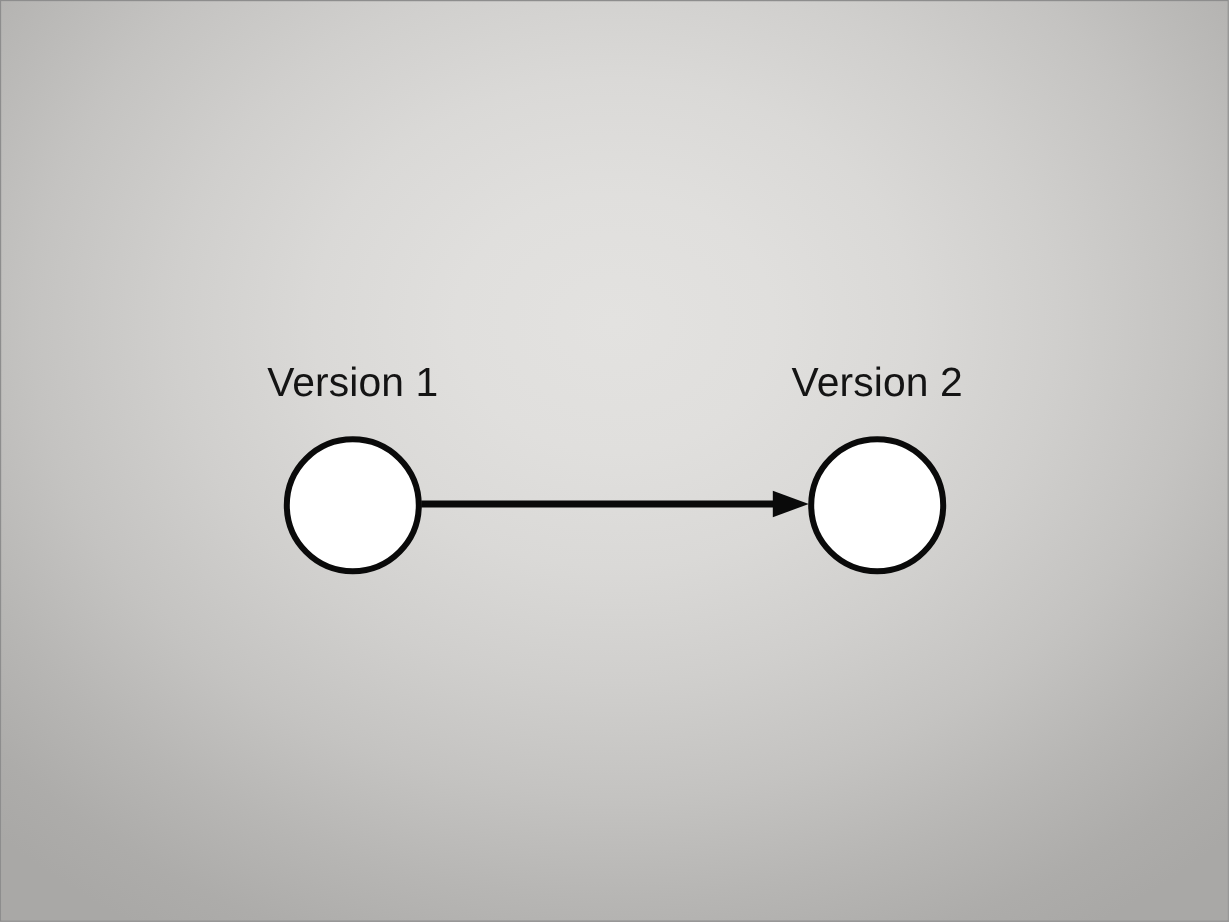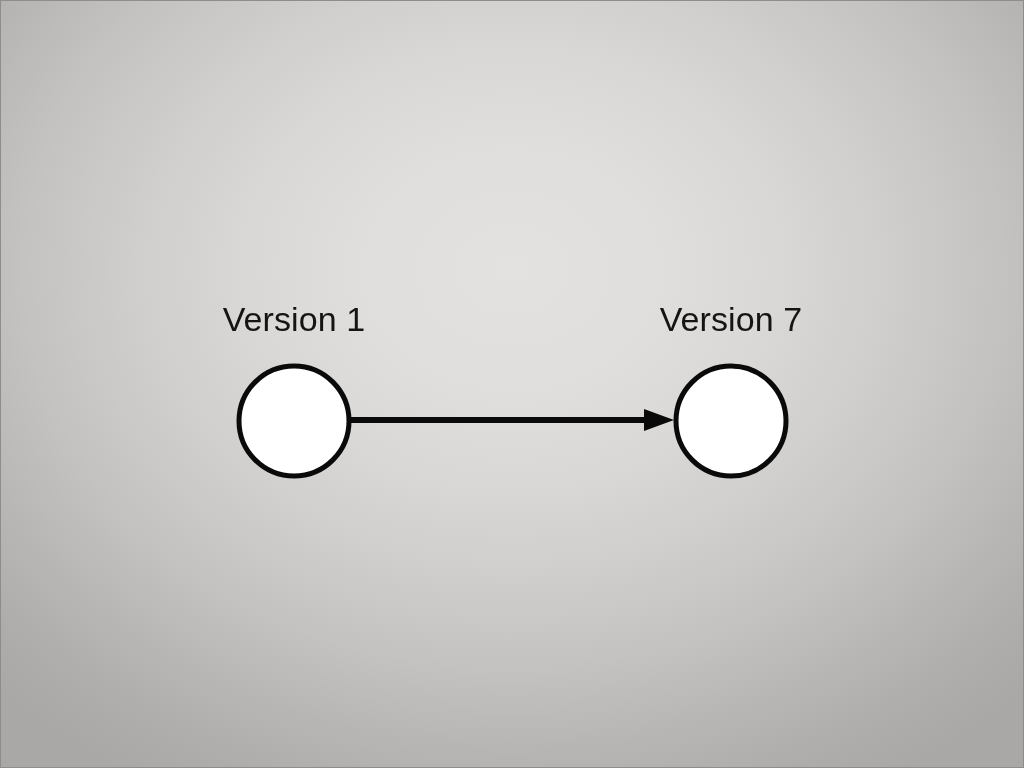--- a/index.html
+++ b/index.html
@@ -65,15 +65,15 @@
     </g>
 
     <g>
       <circle cx="293" cy="420" r="55" fill="#ffffff" stroke="#0a0a0a" stroke-width="5"></circle>
       <circle cx="730" cy="420" r="55" fill="#ffffff" stroke="#0a0a0a" stroke-width="5"></circle>
     </g>
   </svg>
 
   <div class="node-label" id="label-version-1">Version 1</div>
 
-  <div class="node-label" id="label-version-2">Version 7</div>
+  <div class="node-label" id="label-version-2">Version 2</div>
 
 </div>
 
 </body></html>

